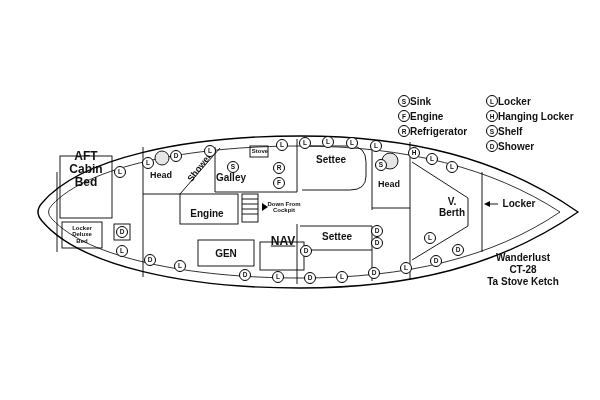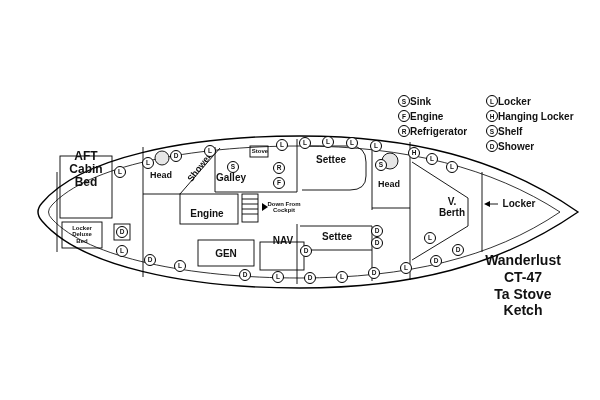--- a/index.html
+++ b/index.html
@@ -18,21 +18,21 @@
     font-size:6.5px;font-weight:bold;line-height:1;transform:translate(-50%,-50%);
   }
   .legend-col{position:absolute;display:flex;flex-direction:column;gap:3px;}
   .legend-item{display:flex;align-items:flex-end;gap:0;font-size:10px;font-weight:bold;}
   .legend-item .cm{
     width:10px;height:10px;border:1px solid #000;border-radius:50%;background:#fff;
     display:flex;align-items:center;justify-content:center;font-size:6.5px;font-weight:bold;flex:0 0 auto;
   }
   .boat-title{
     position:absolute;left:523px;top:252px;transform:translateX(-50%);
-    text-align:center;font-size:14px;font-weight:bold;line-height:1.2;
+    text-align:center;font-size:10px;font-weight:bold;line-height:1.2;
   }
 </style>
 </head>
 <body>
 
 <div class="canvas">
 
   <svg width="600" height="400" viewBox="0 0 600 400">
     <g fill="none" stroke="#000" stroke-width="1.4">
       <path d="M578 212 C500 158,410 136,300 136 C185 136,80 158,42 203 Q34 212,42 221 C80 266,185 288,300 288 C410 288,500 266,578 212 Z"></path>
@@ -112,21 +112,21 @@
 Deluxe
 Bed</div>
       <div class="room-label" style="left: 161px; top: 176px; font-size: 9px;">Head</div>
       <div class="room-label" style="left: 200px; top: 168px; font-size: 9px; transform: translate(-50%, -50%) rotate(-52deg);">Shower</div>
       <div class="room-label" style="left: 231px; top: 178px; font-size: 10px; text-align: center;">Galley</div>
       <div class="room-label" style="left: 260px; top: 151px; font-size: 6px;">Stove</div>
       <div class="room-label" style="left: 207px; top: 214px; font-size: 10px;">Engine</div>
       <div class="room-label" style="left: 284px; top: 207px; font-size: 6px;">Down From
 Cockpit</div>
       <div class="room-label" style="left: 226px; top: 254px; font-size: 10px;">GEN</div>
-      <div class="room-label" style="left: 283px; top: 241px; font-size: 10px;">NAV</div>
+      <div class="room-label" style="left: 283px; top: 241px; font-size: 12px; text-decoration: underline;">NAV</div>
       <div class="room-label" style="left: 331px; top: 160px; font-size: 10px;">Settee</div>
       <div class="room-label" style="left: 337px; top: 237px; font-size: 10px;">Settee</div>
       <div class="room-label" style="left: 389px; top: 185px; font-size: 9px;">Head</div>
       <div class="room-label" style="left: 452px; top: 208px; font-size: 10px;">V.
 Berth</div>
       <div class="room-label" style="left: 519px; top: 204px; font-size: 10px;">Locker</div>
     </div>
 
   <div id="markers">
       <span class="cmarker" style="left: 120px; top: 172px;">L</span>
@@ -192,17 +192,17 @@
       <span>Shelf</span>
     </div>
     <div class="legend-item">
       <span class="cm">D</span>
       <span>Shower</span>
     </div>
   </div>
 
   <div class="boat-title">
     <div>Wanderlust</div>
-    <div>CT-47</div>
+    <div>CT-28</div>
     <div>Ta Stove Ketch</div>
   </div>
 
 </div>
 
 </body></html>

